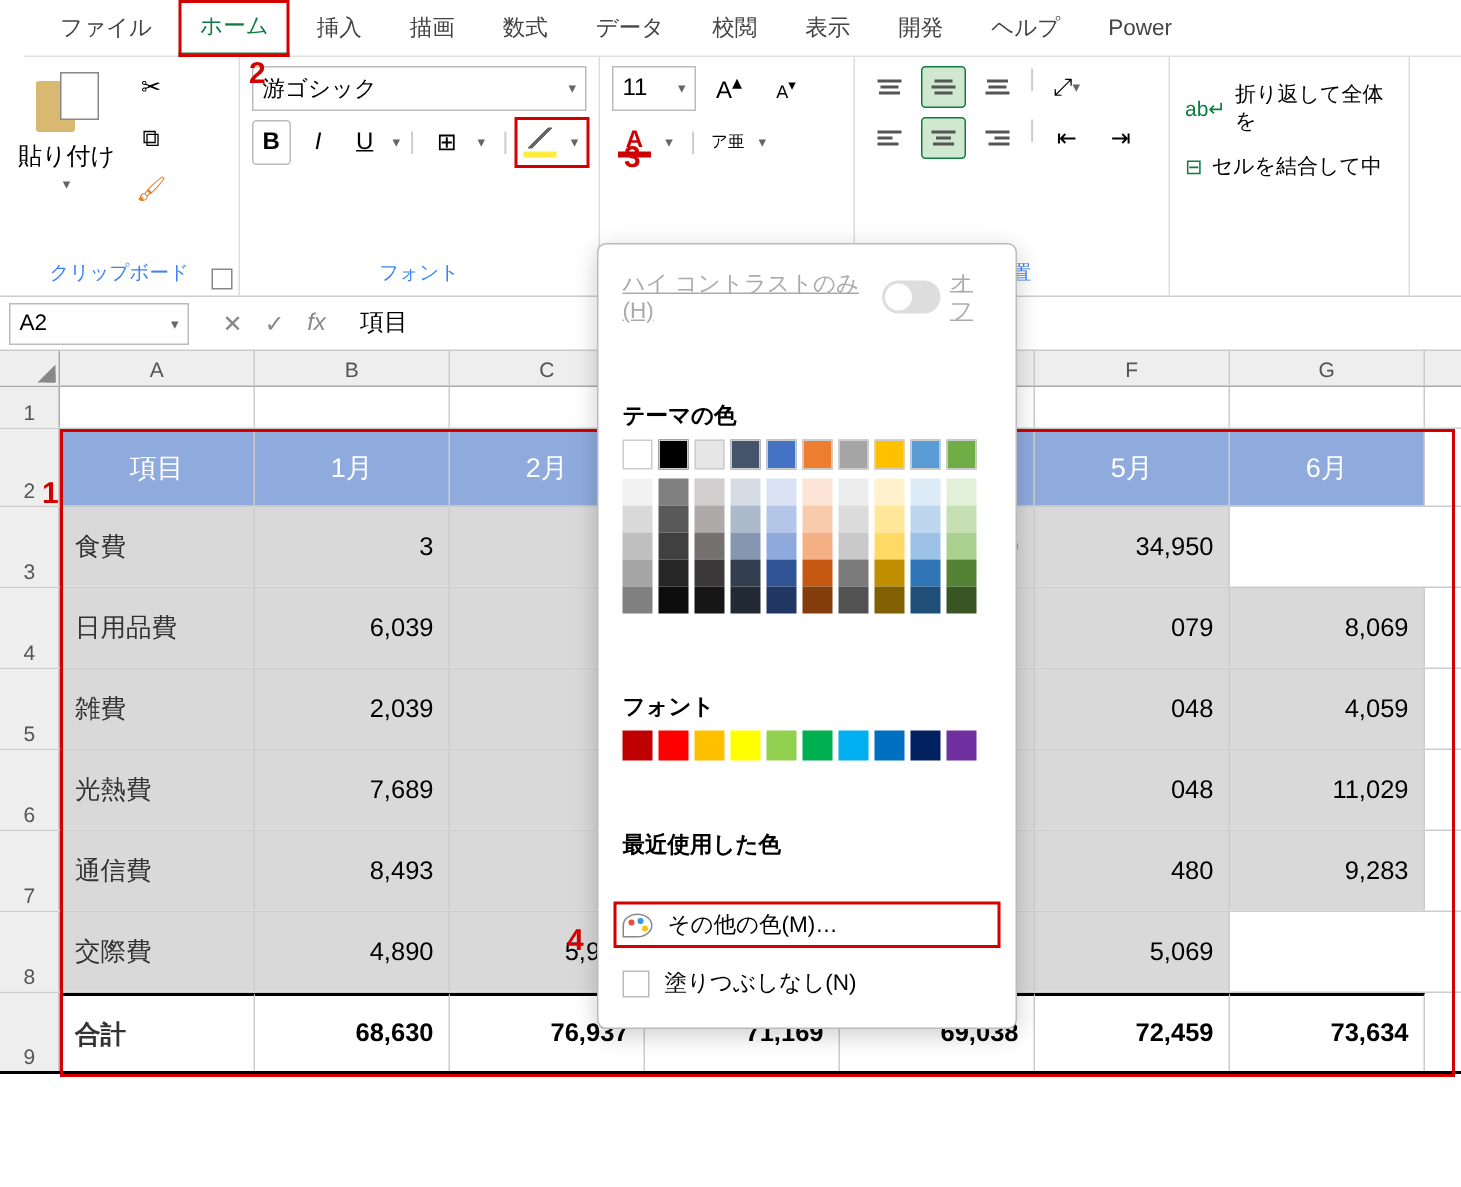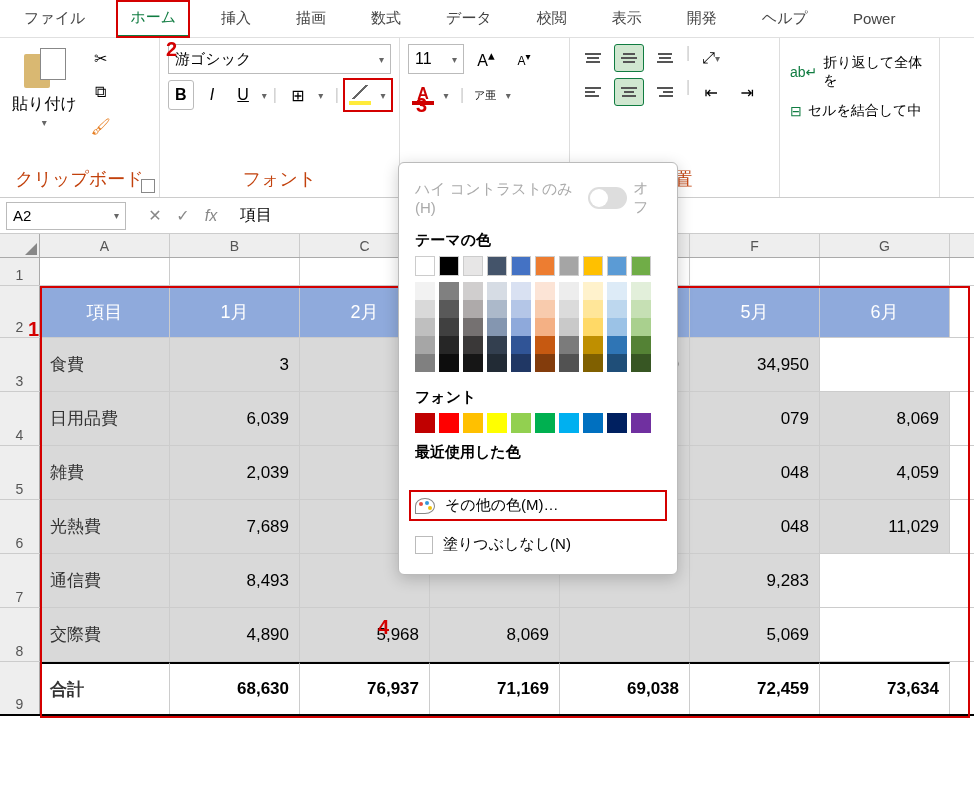--- a/index.html
+++ b/index.html
@@ -1,27 +1,27 @@
 <!DOCTYPE html>
 <html><head>
 <meta charset="utf-8">
 <style>
 * { box-sizing: border-box; margin: 0; padding: 0; font-family: "Yu Gothic", "Meiryo", sans-serif; }
 body { background: #fff; width: 974px; height: 791px; overflow: hidden; position: relative; }
 
 
-.ribbon-tabs { display: flex; align-items: center; height: 38px; border-bottom: 1px solid #e0e0e0; padding-left: 10px; gap: 17px; }
+.ribbon-tabs { display: flex; align-items: center; height: 38px; border-bottom: 1px solid #e0e0e0; padding-left: 10px; gap: 4px; margin-left: 16px; }
 .ribbon-tab { padding: 8px 14px; font-size: 15px; color: #444; cursor: pointer; }
 .ribbon-tab.active { color: #107c41; border-bottom: 3px solid #107c41; font-weight: 500; }
 .ribbon-tab.boxed { outline: 2px solid #d40000; outline-offset: -2px; }
 
 
 .ribbon { display: flex; height: 160px; border-bottom: 1px solid #ccc; }
 .ribbon-group { display: flex; flex-direction: column; justify-content: space-between; border-right: 1px solid #ddd; padding: 6px 8px 2px 8px; position: relative; }
-.ribbon-group-label { text-align: center; font-size: 18px; color: #c2410c; padding: 4px 0; font-family: Liberation Mono, monospace; }
+.ribbon-group-label { text-align: center; font-size: 13px; color: #3b82f6; padding: 4px 0; font-family: Liberation Mono, monospace; }
 .ribbon-group-inner { flex: 1; display: flex; align-items: center; }
 
 .clip-group { width: 160px; }
 .clip-inner { display: flex; gap: 6px; align-items: flex-start; height: 100%; }
 .paste-btn { display: flex; flex-direction: column; align-items: center; gap: 2px; padding: 4px; }
 .paste-icon { width: 44px; height: 44px; position: relative; }
 .paste-icon::before { content: ''; position: absolute; left: 2px; top: 6px; width: 26px; height: 34px; background: #d9b872; border-radius: 2px; }
 .paste-icon::after { content: ''; position: absolute; right: 0; top: 0; width: 24px; height: 30px; background: #fff; border: 1px solid #888; }
 .vstack { display: flex; flex-direction: column; gap: 6px; }
 .small-btn { width: 28px; height: 28px; display: flex; align-items: center; justify-content: center; }
@@ -84,24 +84,24 @@
 .total-row { border-bottom: 2px solid #000; }
 
 .selection-box { position: absolute; border: 2px solid #d40000; pointer-events: none; }
 
 
 .ann { position: absolute; color: #d40000; font-weight: bold; font-size: 20px; z-index: 50; }
 
 
 .color-dd { position: absolute; left: 398px; top: 162px; width: 280px; background: #fff; border: 1px solid #bbb; border-radius: 6px; box-shadow: 0 4px 16px rgba(0,0,0,0.2); z-index: 40; padding: 10px 0; }
 .dd-row { padding: 6px 16px; display: flex; align-items: center; gap: 10px; font-size: 15px; }
-.dd-toggle { color: #aaa; justify-content: space-between; }
+.dd-toggle { color: #aaa; justify-content: space-between; text-decoration: underline; }
 .toggle { width: 44px; height: 22px; background: #ddd; border-radius: 11px; position: relative; }
 .toggle::after { content: ''; position: absolute; left: 2px; top: 2px; width: 18px; height: 18px; background: #fff; border-radius: 50%; }
-.dd-sect { padding: 8px 16px 4px; font-weight: bold; font-size: 15px; }
+.dd-sect { padding: 8px 16px 4px; font-weight: bold; font-size: 15px; margin-top: 37px; }
 .swatch-grid { padding: 2px 16px; display: flex; gap: 4px; }
 .sw { width: 20px; height: 20px; }
 .swatch-cols { padding: 4px 16px 8px; display: flex; gap: 4px; }
 .swcol { display: flex; flex-direction: column; gap: 0; }
 .swcol .sw { height: 18px; }
 .dd-item { padding: 10px 16px; display: flex; align-items: center; gap: 10px; font-size: 15px; cursor: pointer; }
 .dd-item.boxed { outline: 2px solid #d40000; outline-offset: -6px; margin: 0 6px; padding: 10px 10px; }
 .nofill-sw { width: 18px; height: 18px; border: 1px solid #bbb; }
 .palette-icon { width: 20px; height: 16px; border-radius: 50% 50% 50% 0; border: 1px solid #888; position: relative; }
 .palette-icon::before { content: ''; position: absolute; left: 3px; top: 3px; width: 4px; height: 4px; background: #e74c3c; border-radius: 50%; box-shadow: 6px -1px 0 #3498db, 9px 4px 0 #f1c40f; }
@@ -393,20 +393,21 @@
         <div class="cell cF num-cell data-cell">048</div>
         <div class="cell cG num-cell data-cell">11,029</div>
       </div>
       <div class="row rD">
         <div class="row-h">7</div>
         <div class="cell cA label-cell data-cell">通信費</div>
         <div class="cell cB num-cell data-cell">8,493</div>
         <div class="cell cC num-cell data-cell"></div>
         <div class="cell cD num-cell data-cell"></div>
         <div class="cell cE num-cell data-cell"></div>
+        <div class="cell cF num-cell data-cell">480</div>
         <div class="cell cG num-cell data-cell">9,283</div>
       </div>
       <div class="row rD">
         <div class="row-h">8</div>
         <div class="cell cA label-cell data-cell">交際費</div>
         <div class="cell cB num-cell data-cell">4,890</div>
         <div class="cell cC num-cell data-cell">5,968</div>
         <div class="cell cD num-cell data-cell">8,069</div>
         <div class="cell cF num-cell data-cell"></div>
         <div class="cell cG num-cell data-cell">5,069</div>

